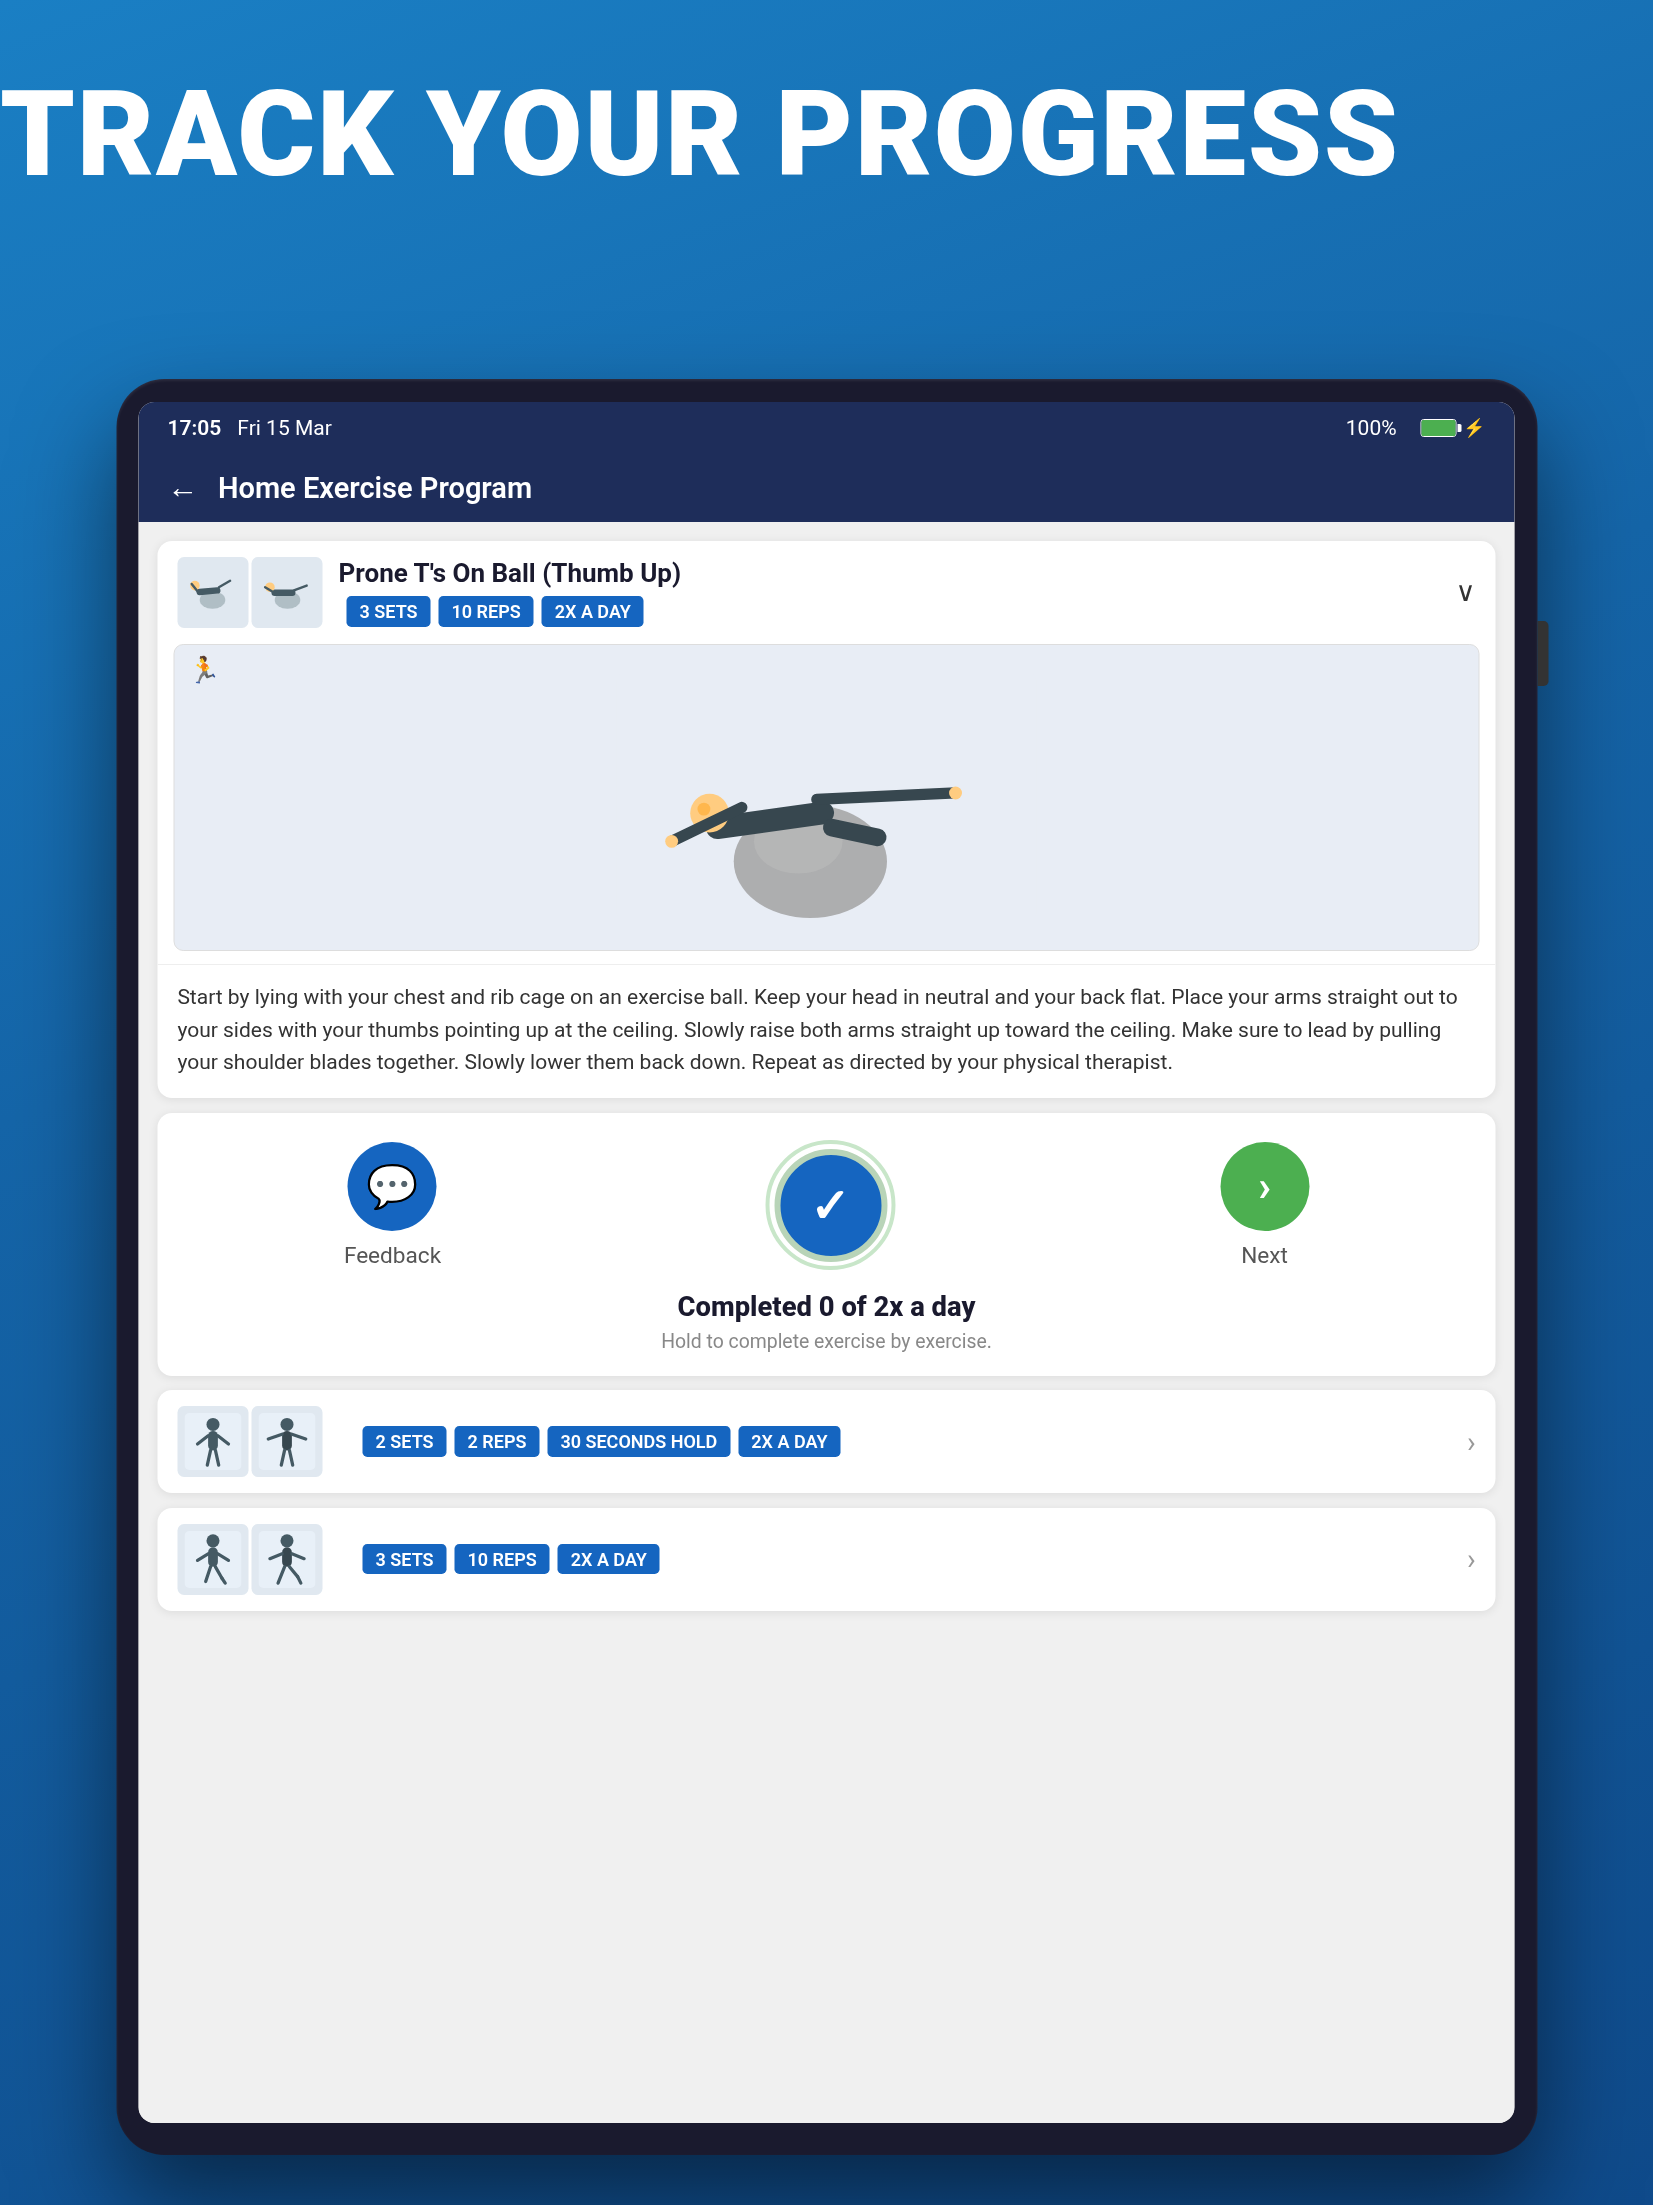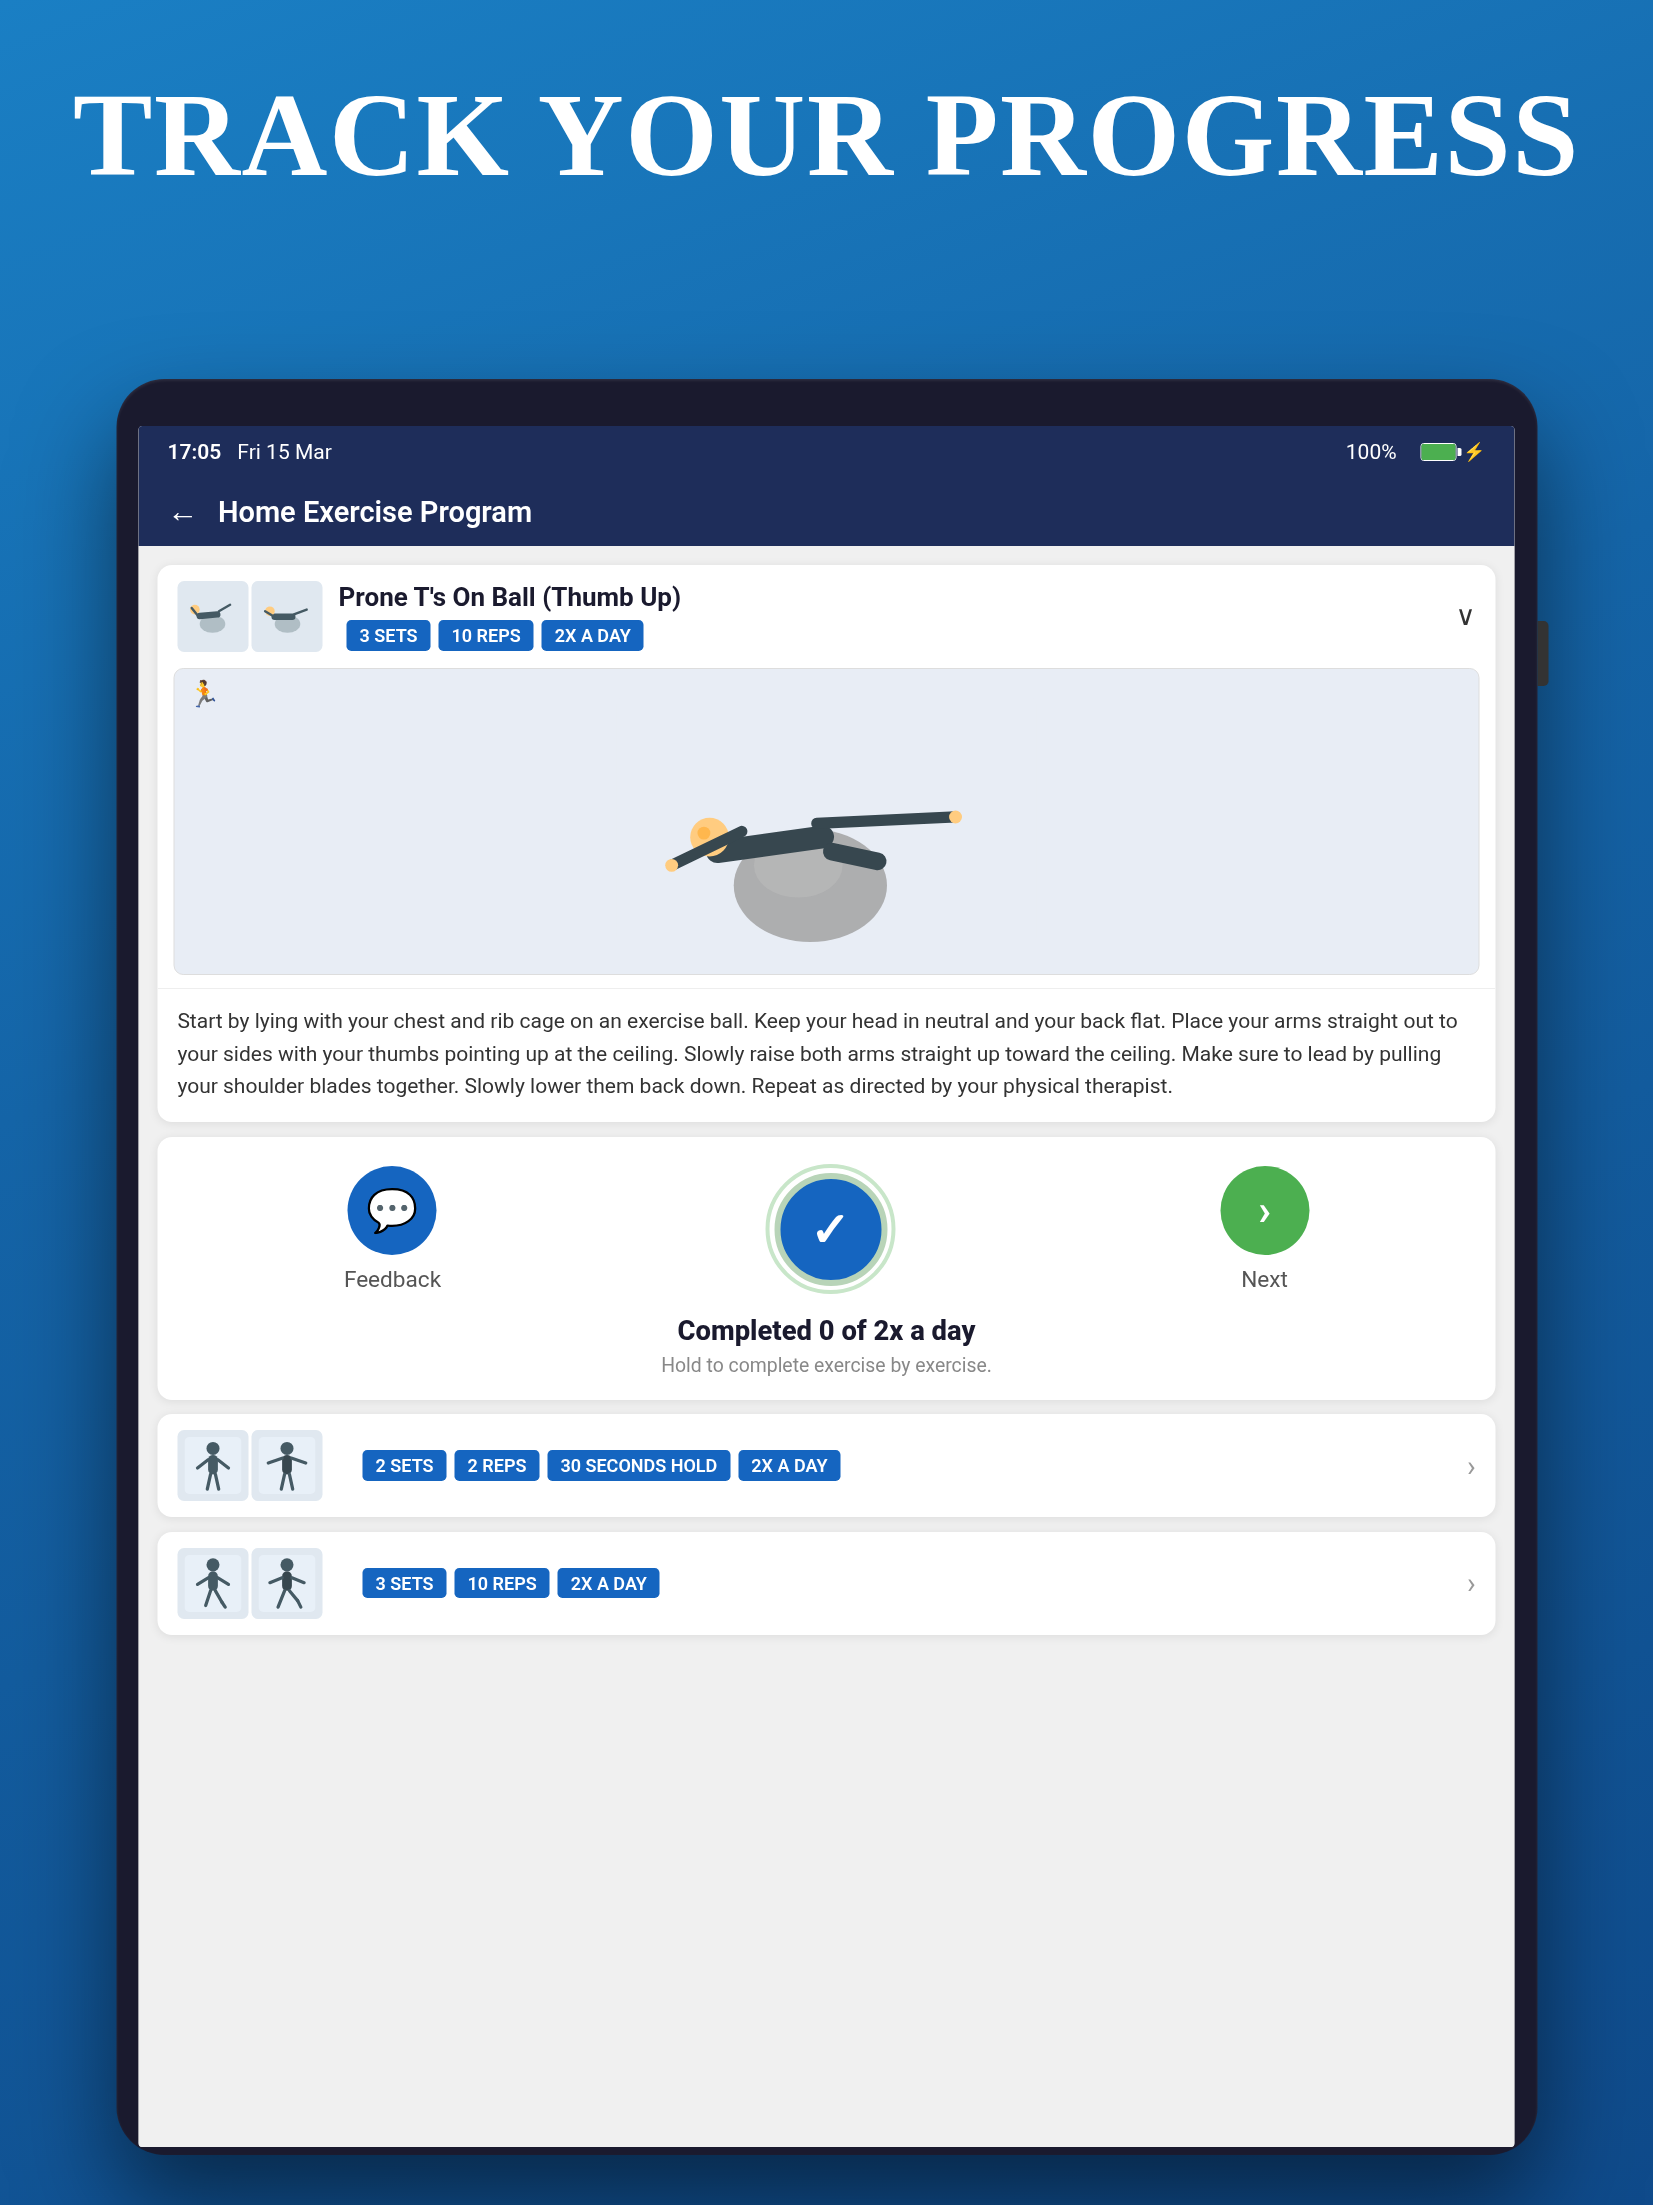--- a/index.html
+++ b/index.html
@@ -7,24 +7,23 @@
     body {
       width: 1653px;
       height: 2205px;
       background: linear-gradient(160deg, #1a7fc4 0%, #1565a8 40%, #0f4a8a 100%);
       font-family: -apple-system, BlinkMacSystemFont, 'Segoe UI', Roboto, Arial, sans-serif;
       overflow: hidden;
       position: relative;
     }
 
     .top-section {
-      text-align: center;
+      text-align: left;
       padding-top: 73px;
       padding-bottom: 48px;
-      font-family: Liberation Serif, serif;
     }
 
     .main-title {
       font-size: 119px;
       font-weight: 900;
       color: #ffffff;
       text-transform: uppercase;
       letter-spacing: 1.6px;
       line-height: 1.05;
     }
@@ -67,25 +66,24 @@
       width: 11.3px;
       height: 65px;
       background: #333;
       border-radius: 0 4.8px 4.8px 0;
     }
 
     .tablet-screen {
       width: 100%;
       height: 100%;
       background: #f5f5f5;
-      border-radius: 4px;
+      border-radius: 16px;
       overflow: hidden;
       display: flex;
       flex-direction: column;
-      margin-top: 24px;
     }
 
     
     .status-bar {
       background: #1e2d5a;
       display: flex;
       justify-content: space-between;
       align-items: center;
       padding: 11.3px 29px;
       height: 52px;

